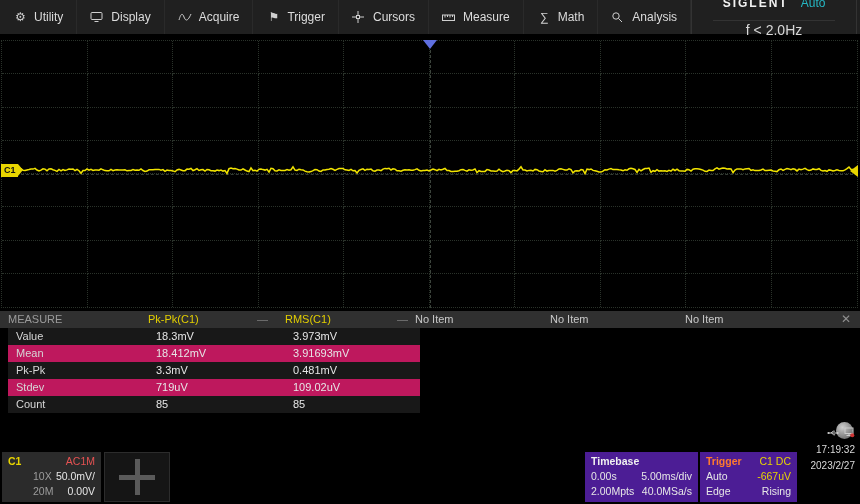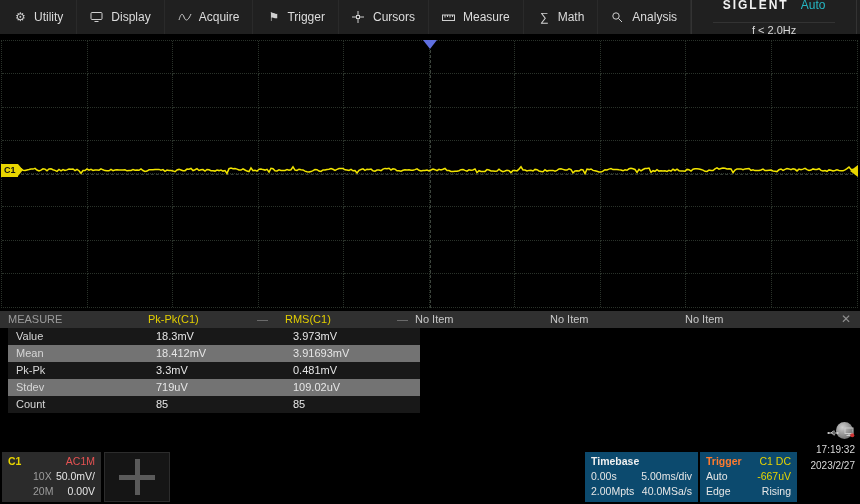--- a/index.html
+++ b/index.html
@@ -12,21 +12,21 @@
   .menus{display:flex;}
   .menu{display:flex;align-items:center;gap:6px;padding:0 13px;border-right:1px solid #2a2a2a;cursor:default;}
   .menu .ic{width:15px;text-align:center;color:#cfcfcf;font-size:12px;line-height:1;}
   .menu svg{display:block;}
   .topright{margin-left:auto;display:flex;align-items:stretch;}
   .brandbox{display:flex;flex-direction:column;justify-content:center;align-items:center;
             border-left:1px solid #333;min-width:132px;padding:0 16px;}
   .brandrow{display:flex;gap:12px;align-items:baseline;width:100%;justify-content:center;}
   .brand{font-weight:bold;letter-spacing:2px;color:#f2f2f2;font-size:12px;}
   .auto{color:#25b7c3;font-size:12px;}
-  .freq{color:#d8d8d8;font-size:11px;border-top:1px solid #333;width:92%;text-align:center;padding-top:1px;margin-top:10px;}
+  .freq{color:#d8d8d8;font-size:14px;border-top:1px solid #333;width:92%;text-align:center;padding-top:1px;margin-top:10px;}
   .chbadge{display:flex;align-items:center;gap:9px;border-left:1px solid #333;padding:0 20px;color:#dcdcdc;}
 
   
   .scope{position:absolute;left:1px;top:40px;width:857px;height:268px;background:#000;}
   .graticule{position:absolute;inset:0;border:1px dotted #2a322a;box-sizing:border-box;
              display:grid;grid-template-columns:repeat(10,1fr);grid-template-rows:repeat(8,1fr);}
   .gcell{border-right:1px dotted #2a322a;border-bottom:1px dotted #2a322a;}
   .gcell.nr{border-right:none;} .gcell.nb{border-bottom:none;}
   .vmid{position:absolute;left:50%;top:0;bottom:0;width:0;border-left:1px dashed #3b433b;}
   .hmid{position:absolute;top:50%;left:0;right:0;height:0;border-top:1px dashed #343c34;}
@@ -45,29 +45,29 @@
   .mheader{position:relative;height:17px;background:#303030;line-height:17px;}
   .mheader span{position:absolute;white-space:nowrap;}
   .mh-title{left:8px;color:#9b9b9b;}
   .mh-c1{left:148px;color:#e2ce00;}
   .mh-c2{left:285px;color:#e2ce00;}
   .mh-d1{left:257px;color:#7d7d7d;}
   .mh-d2{left:397px;color:#7d7d7d;}
   .mh-n1{left:415px;color:#c9c9c9;} .mh-n2{left:550px;color:#c9c9c9;} .mh-n3{left:685px;color:#c9c9c9;}
   .mclose{position:absolute;right:9px;top:0;color:#8f8f8f;font-size:12px;cursor:default;}
   .mrow{position:relative;height:17px;width:412px;line-height:17px;margin-left:8px;}
-  .mrow.odd{background:#181818;} .mrow.even{background:#737373;}
+  .mrow.odd{background:#181818;} .mrow.even{background:#be185d;}
   .mrow span{position:absolute;white-space:nowrap;color:#e6e6e6;}
   .mrow .lab{left:8px;color:#d6d6d6;}
   .mrow .v1{left:148px;} .mrow .v2{left:285px;}
   .handle{position:absolute;left:836px;top:422px;width:17px;height:17px;border-radius:50%;
           background:radial-gradient(circle at 38% 32%,#cdcdcd,#8a8a8a 55%,#5b5b5b);}
 
   
-  .bbox{position:absolute;top:452px;height:50px;box-sizing:border-box;background:#0c4a6e;
+  .bbox{position:absolute;top:452px;height:50px;box-sizing:border-box;background:#4c1d95;
         font-size:10.5px;padding:2px 6px;color:#e6e6e6;}
   .brow{display:flex;justify-content:space-between;line-height:15px;white-space:nowrap;}
   .chanbox{left:2px;width:99px;background:#2b2b2b;}
   .cname{color:#e8d400;font-weight:bold;}
   .coup{color:#e65252;}
   .dim{color:#9c9c9c;margin-left:25px;}
   .addchan{position:absolute;left:104px;top:452px;width:66px;height:50px;box-sizing:border-box;
            background:#151515;border:1px solid #2c2c2c;}
   .addchan .bh{position:absolute;left:50%;top:50%;width:36px;height:5px;margin:-2.5px 0 0 -18px;background:#5a5a5a;}
   .addchan .bv{position:absolute;left:50%;top:50%;width:5px;height:36px;margin:-18px 0 0 -2.5px;background:#5a5a5a;}

